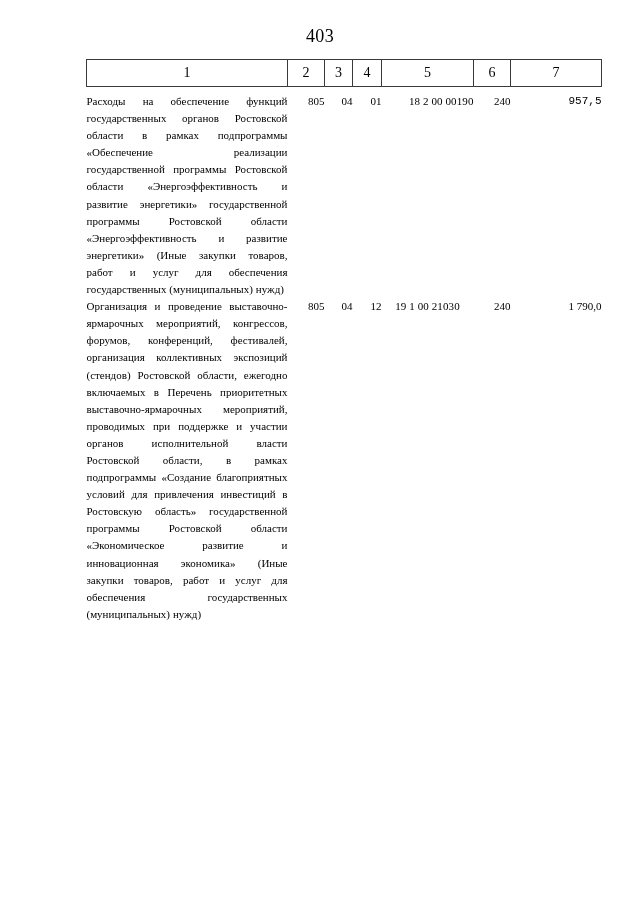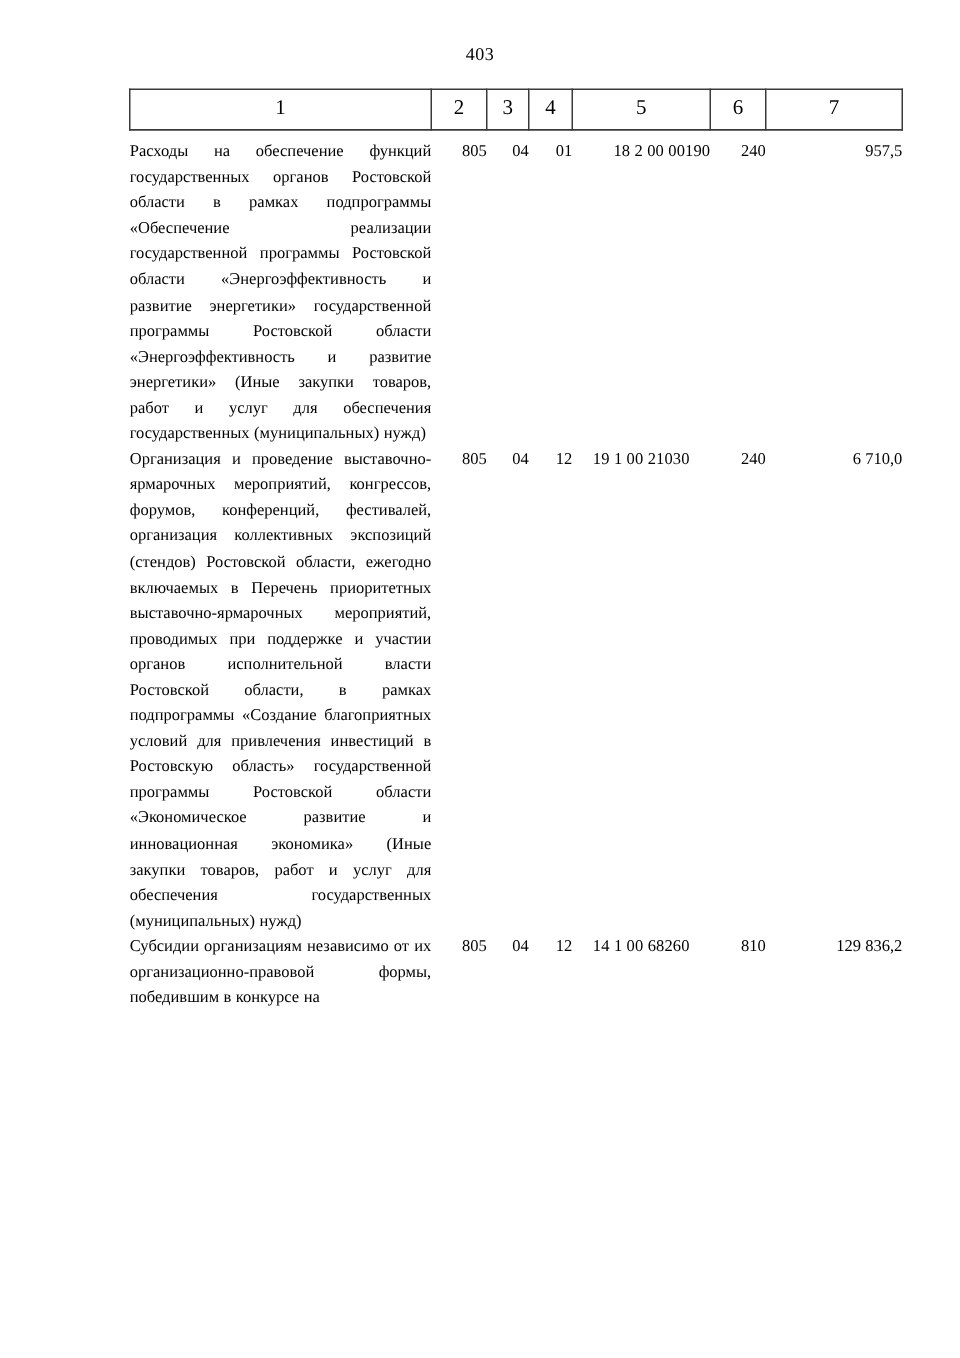--- a/index.html
+++ b/index.html
@@ -22,21 +22,21 @@
     height: 905px;
   }
 
   
   .page-number {
     position: absolute;
     top: 27px;
     left: 0;
     width: 640px;
     text-align: center;
-    font-size: 12px;
+    font-size: 18px;
     line-height: 18px;
     letter-spacing: 0.3px;
   }
 
   
   .table-wrap {
     position: absolute;
     left: 86px;
     top: 59px;
     width: 515px;
@@ -96,21 +96,21 @@
     letter-spacing: 0.1px;
   }
   tr.row-first td.c-code { padding-top: 6px; text-align: right; }
 
   td.c-amount {
     text-align: right;
     padding-top: 7px;
     padding-right: 2px;
     white-space: nowrap;
   }
-  tr.row-first td.c-amount { padding-top: 6px; }
+  tr.row-first td.c-amount { padding-top: 6px; font-family: Liberation Mono, monospace; }
 
   
   col.w1 { width: 201px; }
   col.w2 { width: 37px; }
   col.w3 { width: 28px; }
   col.w4 { width: 29px; }
   col.w5 { width: 92px; }
   col.w6 { width: 37px; }
   col.w7 { width: 91px; }
 </style>
@@ -153,28 +153,19 @@
           <td class="c-num">240</td>
           <td class="c-amount">957,5</td>
         </tr>
         <tr>
           <td class="c-desc">Организация и проведение выставочно-ярмарочных мероприятий, конгрессов, форумов, конференций, фестивалей, организация коллективных экспозиций (стендов) Ростовской области, ежегодно включаемых в Перечень приоритетных выставочно-ярмарочных мероприятий, проводимых при поддержке и участии органов исполнительной власти Ростовской области, в рамках подпрограммы «Создание благоприятных условий для привлечения инвестиций в Ростовскую область» государственной программы Ростовской области «Экономическое развитие и инновационная экономика» (Иные закупки товаров, работ и услуг для обеспечения государственных (муниципальных) нужд)</td>
           <td class="c-num">805</td>
           <td class="c-num">04</td>
           <td class="c-num">12</td>
           <td class="c-code">19 1 00 21030</td>
           <td class="c-num">240</td>
-          <td class="c-amount">6 710,0</td>
-        </tr>
-        <tr>
-          <td class="c-desc">Субсидии организациям независимо от их организационно-правовой формы, победившим в конкурсе на</td>
-          <td class="c-num">805</td>
-          <td class="c-num">04</td>
-          <td class="c-num">12</td>
-          <td class="c-code">14 1 00 68260</td>
-          <td class="c-num">810</td>
-          <td class="c-amount">129 836,2</td>
+          <td class="c-amount">1 790,0</td>
         </tr>
       </tbody>
     </table>
   </div>
 
 </div>
 
 </body></html>

